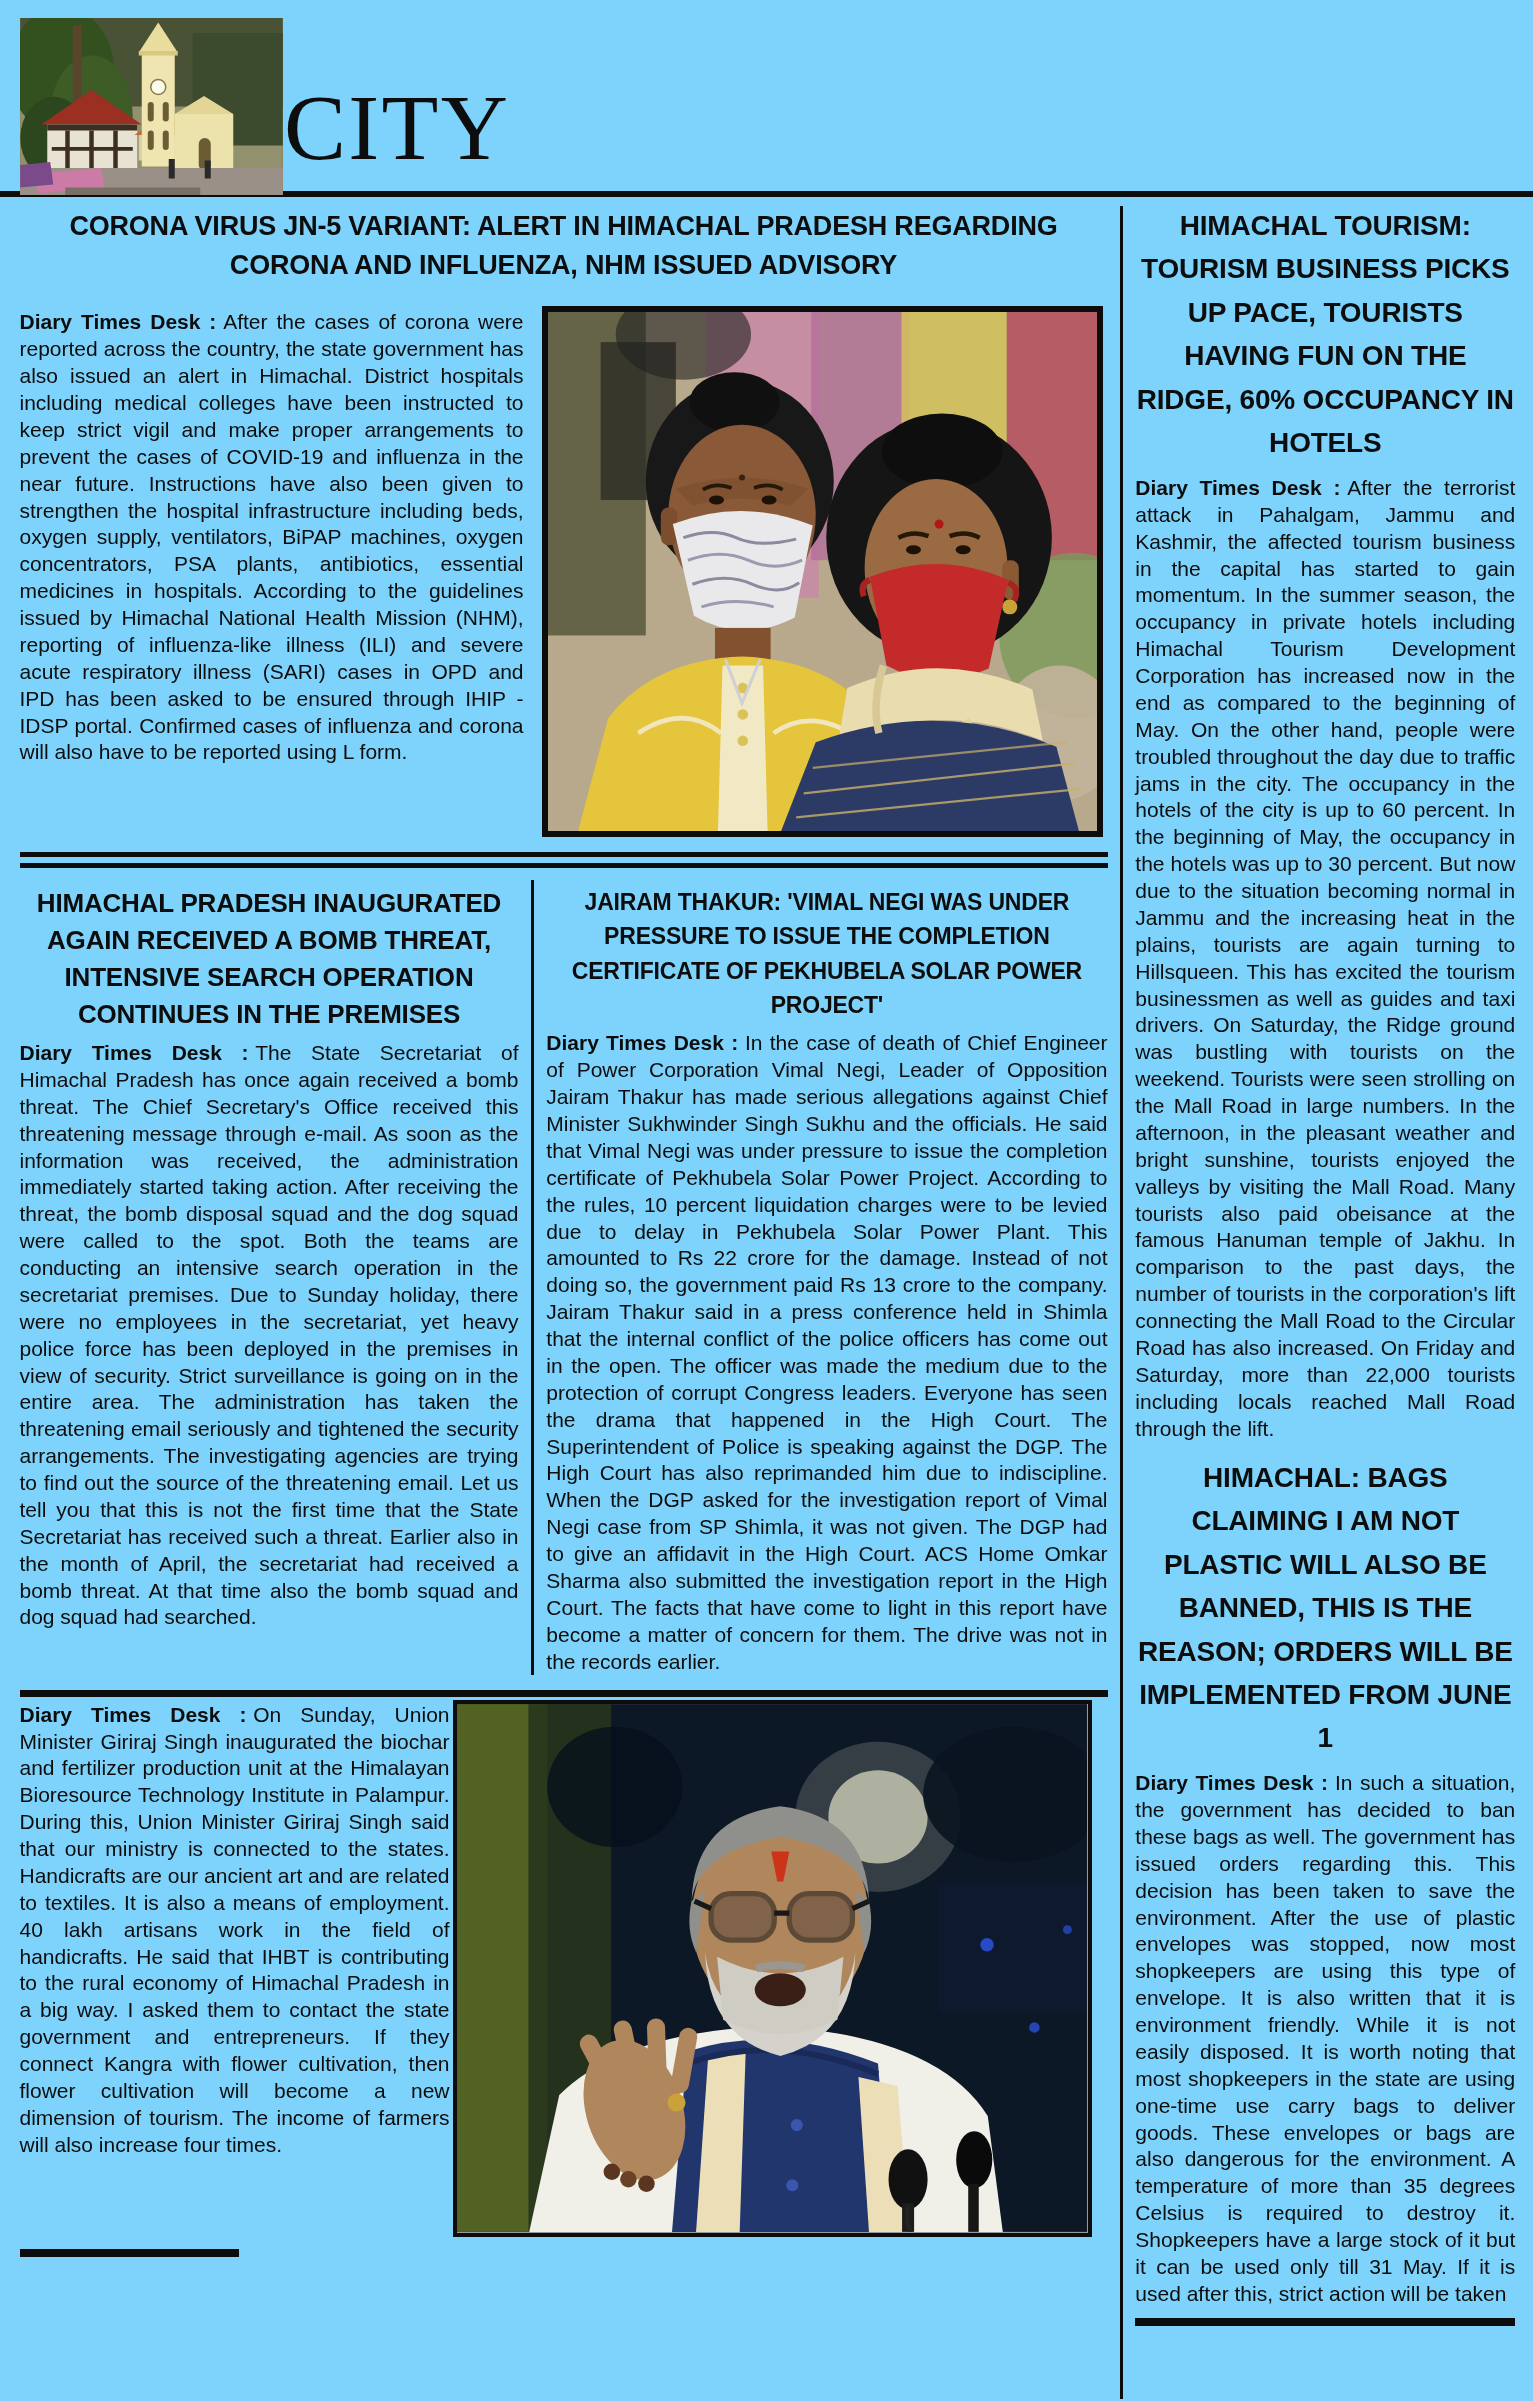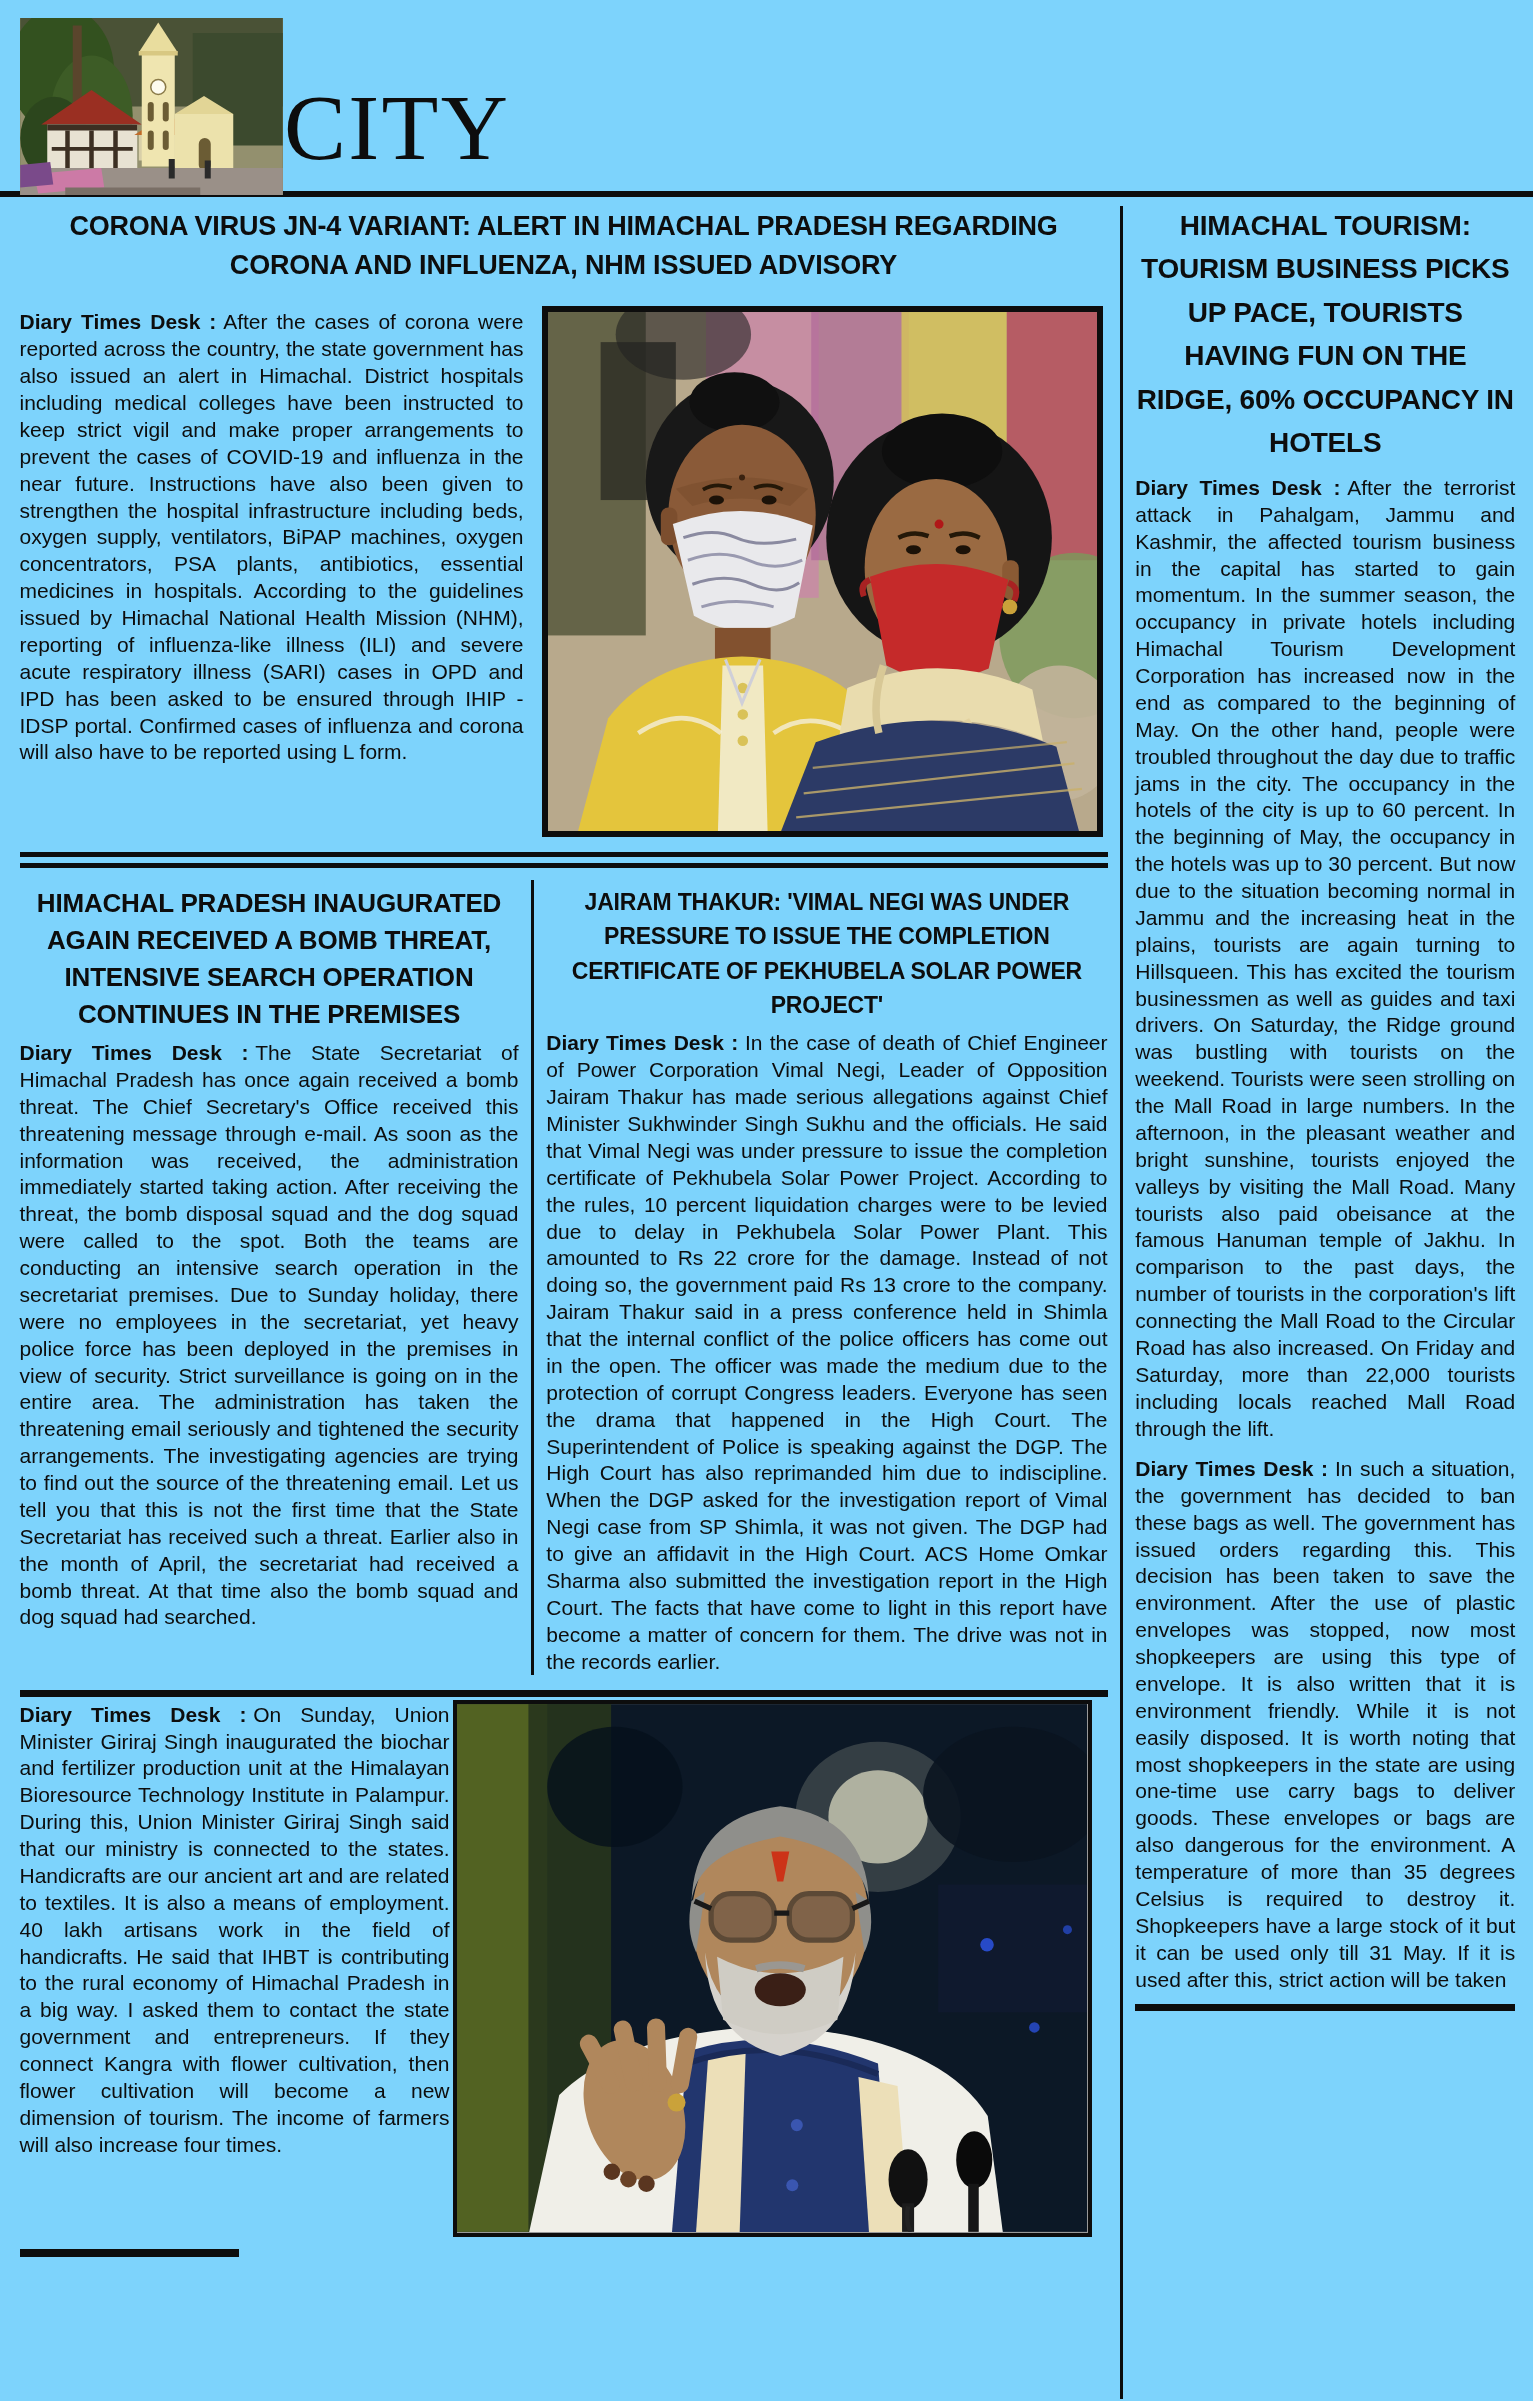--- a/index.html
+++ b/index.html
@@ -105,21 +105,21 @@
     </figure>
     <div class="city-title">CITY</div>
   </header>
   <div class="header-rule"></div>
 
   <div class="main">
 
     <div class="left-main">
 
       <section>
-        <h1 class="h-big">CORONA VIRUS JN-4 VARIANT: ALERT IN HIMACHAL PRADESH REGARDING CORONA AND INFLUENZA, NHM ISSUED ADVISORY</h1>
+        <h1 class="h-big">CORONA VIRUS JN-5 VARIANT: ALERT IN HIMACHAL PRADESH REGARDING CORONA AND INFLUENZA, NHM ISSUED ADVISORY</h1>
         <div class="row1">
           <div class="body-col body-text">
             <b class="byline">Diary Times Desk :</b><span>After the cases of corona were reported across the country, the state government has also issued an alert in Himachal. District hospitals including medical colleges have been instructed to keep strict vigil and make proper arrangements to prevent the cases of COVID-19 and influenza in the near future. Instructions have also been given to strengthen the hospital infrastructure including beds, oxygen supply, ventilators, BiPAP machines, oxygen concentrators, PSA plants, antibiotics, essential medicines in hospitals. According to the guidelines issued by Himachal National Health Mission (NHM), reporting of influenza-like illness (ILI) and severe acute respiratory illness (SARI) cases in OPD and IPD has been asked to be ensured through IHIP - IDSP portal. Confirmed cases of influenza and corona will also have to be reported using L form.</span>
           </div>
           <figure class="photo-frame photo-b">
             <svg width="549" height="519" viewBox="0 0 730 690">
 
               <rect width="730" height="690" fill="#b8a98c"></rect>
               <rect x="0" y="0" width="130" height="430" fill="#5c5c40" opacity=".9"></rect>
               <rect x="70" y="40" width="100" height="210" fill="#2c2c24" opacity=".8"></rect>
@@ -274,20 +274,21 @@
     <div class="vdiv"></div>
 
     <aside class="right-col">
       <section>
         <h2 class="h-side">HIMACHAL TOURISM: TOURISM BUSINESS PICKS UP PACE, TOURISTS HAVING FUN ON THE RIDGE, 60% OCCUPANCY IN HOTELS</h2>
         <div class="body-text">
           <b class="byline">Diary Times Desk :</b><span>After the terrorist attack in Pahalgam, Jammu and Kashmir, the affected tourism business in the capital has started to gain momentum. In the summer season, the occupancy in private hotels including Himachal Tourism Development Corporation has increased now in the end as compared to the beginning of May. On the other hand, people were troubled throughout the day due to traffic jams in the city. The occupancy in the hotels of the city is up to 60 percent. In the beginning of May, the occupancy in the hotels was up to 30 percent. But now due to the situation becoming normal in Jammu and the increasing heat in the plains, tourists are again turning to Hillsqueen. This has excited the tourism businessmen as well as guides and taxi drivers. On Saturday, the Ridge ground was bustling with tourists on the weekend. Tourists were seen strolling on the Mall Road in large numbers. In the afternoon, in the pleasant weather and bright sunshine, tourists enjoyed the valleys by visiting the Mall Road. Many tourists also paid obeisance at the famous Hanuman temple of Jakhu. In comparison to the past days, the number of tourists in the corporation's lift connecting the Mall Road to the Circular Road has also increased. On Friday and Saturday, more than 22,000 tourists including locals reached Mall Road through the lift.</span>
         </div>
       </section>
       <section style="margin-top:13.5px;">
+        <h2 class="h-side">HIMACHAL: BAGS CLAIMING I AM NOT PLASTIC WILL ALSO BE BANNED, THIS IS THE REASON; ORDERS WILL BE IMPLEMENTED FROM JUNE 1</h2>
         <div class="body-text">
           <b class="byline">Diary Times Desk :</b><span>In such a situation, the government has decided to ban these bags as well. The government has issued orders regarding this. This decision has been taken to save the environment. After the use of plastic envelopes was stopped, now most shopkeepers are using this type of envelope. It is also written that it is environment friendly. While it is not easily disposed. It is worth noting that most shopkeepers in the state are using one-time use carry bags to deliver goods. These envelopes or bags are also dangerous for the environment. A temperature of more than 35 degrees Celsius is required to destroy it. Shopkeepers have a large stock of it but it can be used only till 31 May. If it is used after this, strict action will be taken</span>
         </div>
       </section>
       <div class="side-rule"></div>
     </aside>
   </div>
 </div>
 
 

